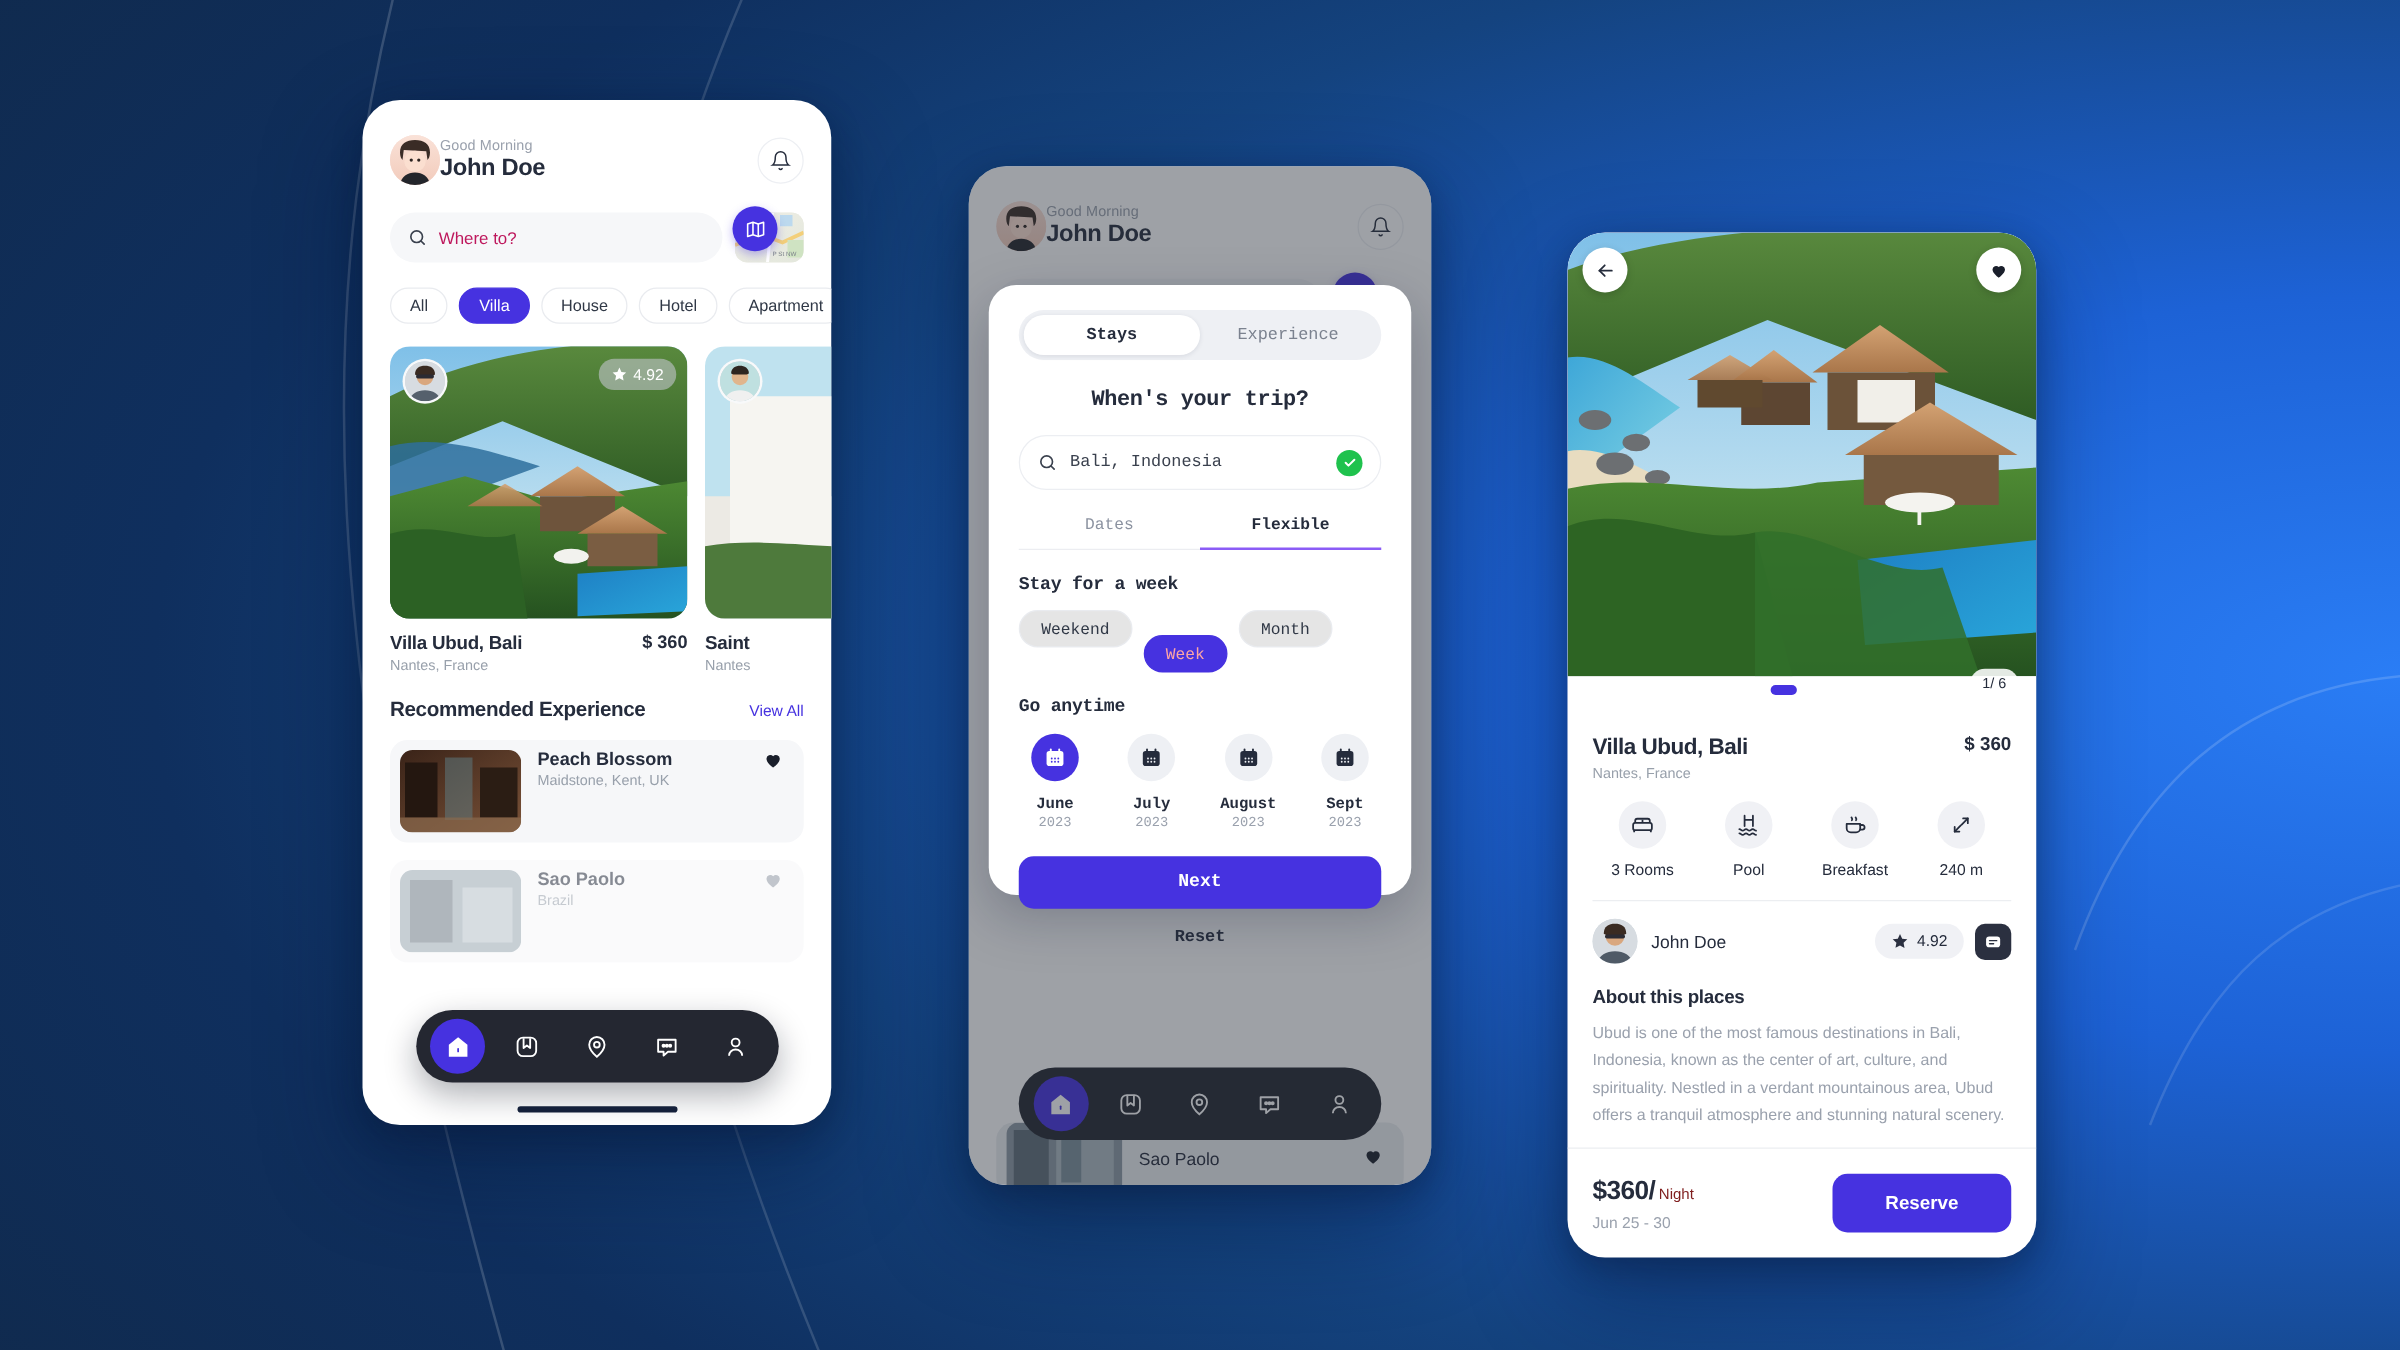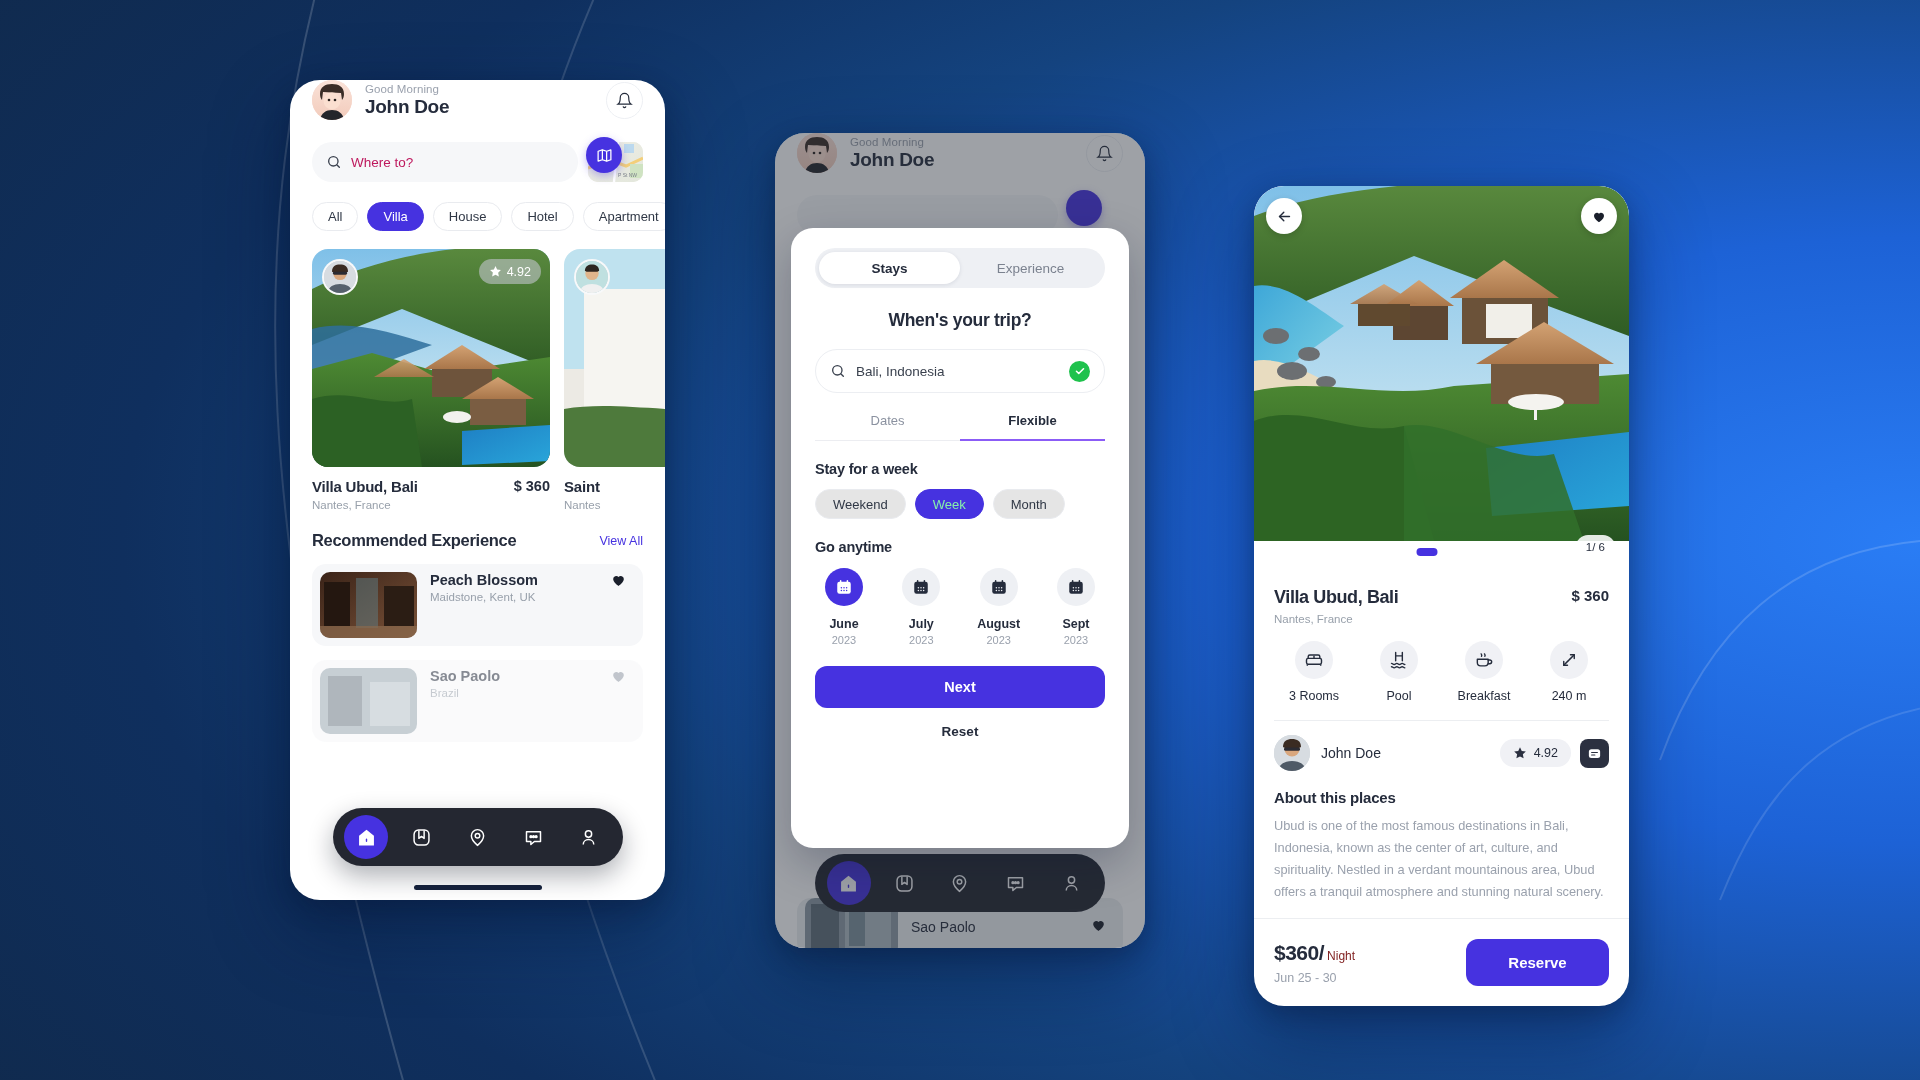--- a/index.html
+++ b/index.html
@@ -18,21 +18,21 @@
   #bg-lines{ position:absolute; inset:0; }
   .phone-shadow{ box-shadow:0 30px 80px rgba(5,20,50,.45), 0 8px 24px rgba(5,20,50,.3); }
 
   
   .phone{ position:absolute; border-radius:30px; background:#fff; overflow:hidden; }
   .ico svg{ display:block; }
 
   
   #phone-home{ left:290px; top:80px; width:375px; height:820px; border-radius:30px; }
   #p1-inner{ position:relative; width:375px; height:820px; padding:0 22px; }
-  .greet-row{ display:flex; align-items:center; gap:13px; }
+  .greet-row{ display:flex; align-items:center; padding-top:28px; }
   .avatar{ border-radius:50%; background:#f6ded8; overflow:hidden; position:relative; flex:none;}
   .avatar.a1{ width:40px; height:40px; }
   .av-art{ position:absolute; inset:0; }
   .greet-sub{ font-size:11.5px; color:#9aa1ad; letter-spacing:.1px; }
   .greet-name{ font-size:19px; font-weight:700; color:#252c3c; letter-spacing:-.3px; margin-top:1px;}
   .bell-btn{ margin-left:auto; width:37px; height:37px; border-radius:50%; border:1px solid #edeff3;
       display:flex; align-items:center; justify-content:center; background:#fff; cursor:pointer;}
   .search-row{ display:flex; align-items:center; gap:10px; margin-top:22px; }
   .search-box{ flex:1; height:40px; border-radius:22px; background:#f6f7f9; display:flex; align-items:center;
       padding:0 14px; gap:9px; cursor:text; }
@@ -75,41 +75,41 @@
       cursor:pointer; }
   .tabitem.active{ background:#4632e0; }
   .home-ind{ position:absolute; left:50%; transform:translateX(-50%); bottom:10px; width:128px; height:5px;
       border-radius:3px; background:#14203a;}
 
   
   #phone-modal{ left:775px; top:133px; width:370px; height:815px; }
   #p2-bg{ position:absolute; inset:0; }
   #p2-dim{ position:absolute; inset:0; background:rgba(40,46,58,.45); }
   #p2-inner{ position:relative; width:370px; height:815px; padding:0 22px;}
-  .sheet{ position:absolute; left:16px; top:95px; width:338px; height:620px; background:#fff;
-      border-radius:22px; box-shadow:0 16px 44px rgba(10,20,50,.26); padding:20px 24px 0; }
+  .sheet{ position:absolute; left:16px; top:95px; width:338px; height:488px; background:#fff;
+      border-radius:22px; box-shadow:0 16px 44px rgba(10,20,50,.26); padding:20px 24px 0;font-family:Liberation Mono, monospace; }
   .seg{ height:40px; border-radius:22px; background:#eef0f4; display:flex; padding:4px; }
   .seg-item{ flex:1; border-radius:20px; display:flex; align-items:center; justify-content:center;
       font-size:13.5px; color:#7b828f; cursor:pointer;}
   .seg-item.on{ background:#fff; color:#252c3c; font-weight:700; box-shadow:0 1px 4px rgba(20,30,60,.1);}
   .sheet-h{ text-align:center; font-size:17.5px; font-weight:700; color:#252c3c; margin-top:22px; letter-spacing:-.3px;}
   .dest-box{ margin-top:18px; height:44px; border-radius:24px; border:1px solid #eceef2; display:flex;
       align-items:center; padding:0 14px; gap:10px; cursor:text;}
   .dest-val{ font-size:13.5px; color:#3a414e; flex:1;}
   .check-ic{ width:21px; height:21px; border-radius:50%; background:#1fc24d; display:flex; align-items:center;
       justify-content:center; flex:none;}
   .dtabs{ display:flex; margin-top:20px; }
   .dtab{ flex:1; text-align:center; padding-bottom:11px; font-size:13px; color:#8b92a0; cursor:pointer;
       border-bottom:1.5px solid #ecedf1;}
   .dtab.on{ color:#252c3c; font-weight:700; border-bottom:2px solid #8b5cf6;}
   .blk-title{ font-size:14.5px; font-weight:700; color:#252c3c; margin-top:20px; letter-spacing:-.2px;}
   .opt-row{ display:flex; gap:9px; margin-top:12px;}
   .opt{ height:30px; padding:0 17px; border-radius:18px; border:1px solid #e9ebef; background:#e5e5e5;
       font-size:13px; color:#303846; display:flex; align-items:center; cursor:pointer;}
-  .opt.on{ background:#4632e0; border-color:#4632e0; color:#86efac; }
+  .opt.on{ background:#4632e0; border-color:#4632e0; color:#fca5a5;margin-top:20px; }
   .months{ display:flex; justify-content:space-between; margin-top:13px;}
   .month{ width:58px; text-align:center; cursor:pointer;}
   .mcirc{ width:38px; height:38px; border-radius:50%; background:#eef0f4; margin:0 auto;
       display:flex; align-items:center; justify-content:center;}
   .mcirc.on{ background:#4632e0; }
   .mname{ font-size:12.5px; font-weight:700; color:#252c3c; margin-top:11px;}
   .myear{ font-size:11px; color:#9aa1ad; margin-top:3px;}
   .next-btn{ margin-top:20px; height:42px; border-radius:12px; background:#4632e0; color:#fff; font-size:14.5px;
       font-weight:600; display:flex; align-items:center; justify-content:center; cursor:pointer;}
   .reset-btn{ margin-top:16px; text-align:center; font-size:13.5px; font-weight:700; color:#252c3c; cursor:pointer;}

